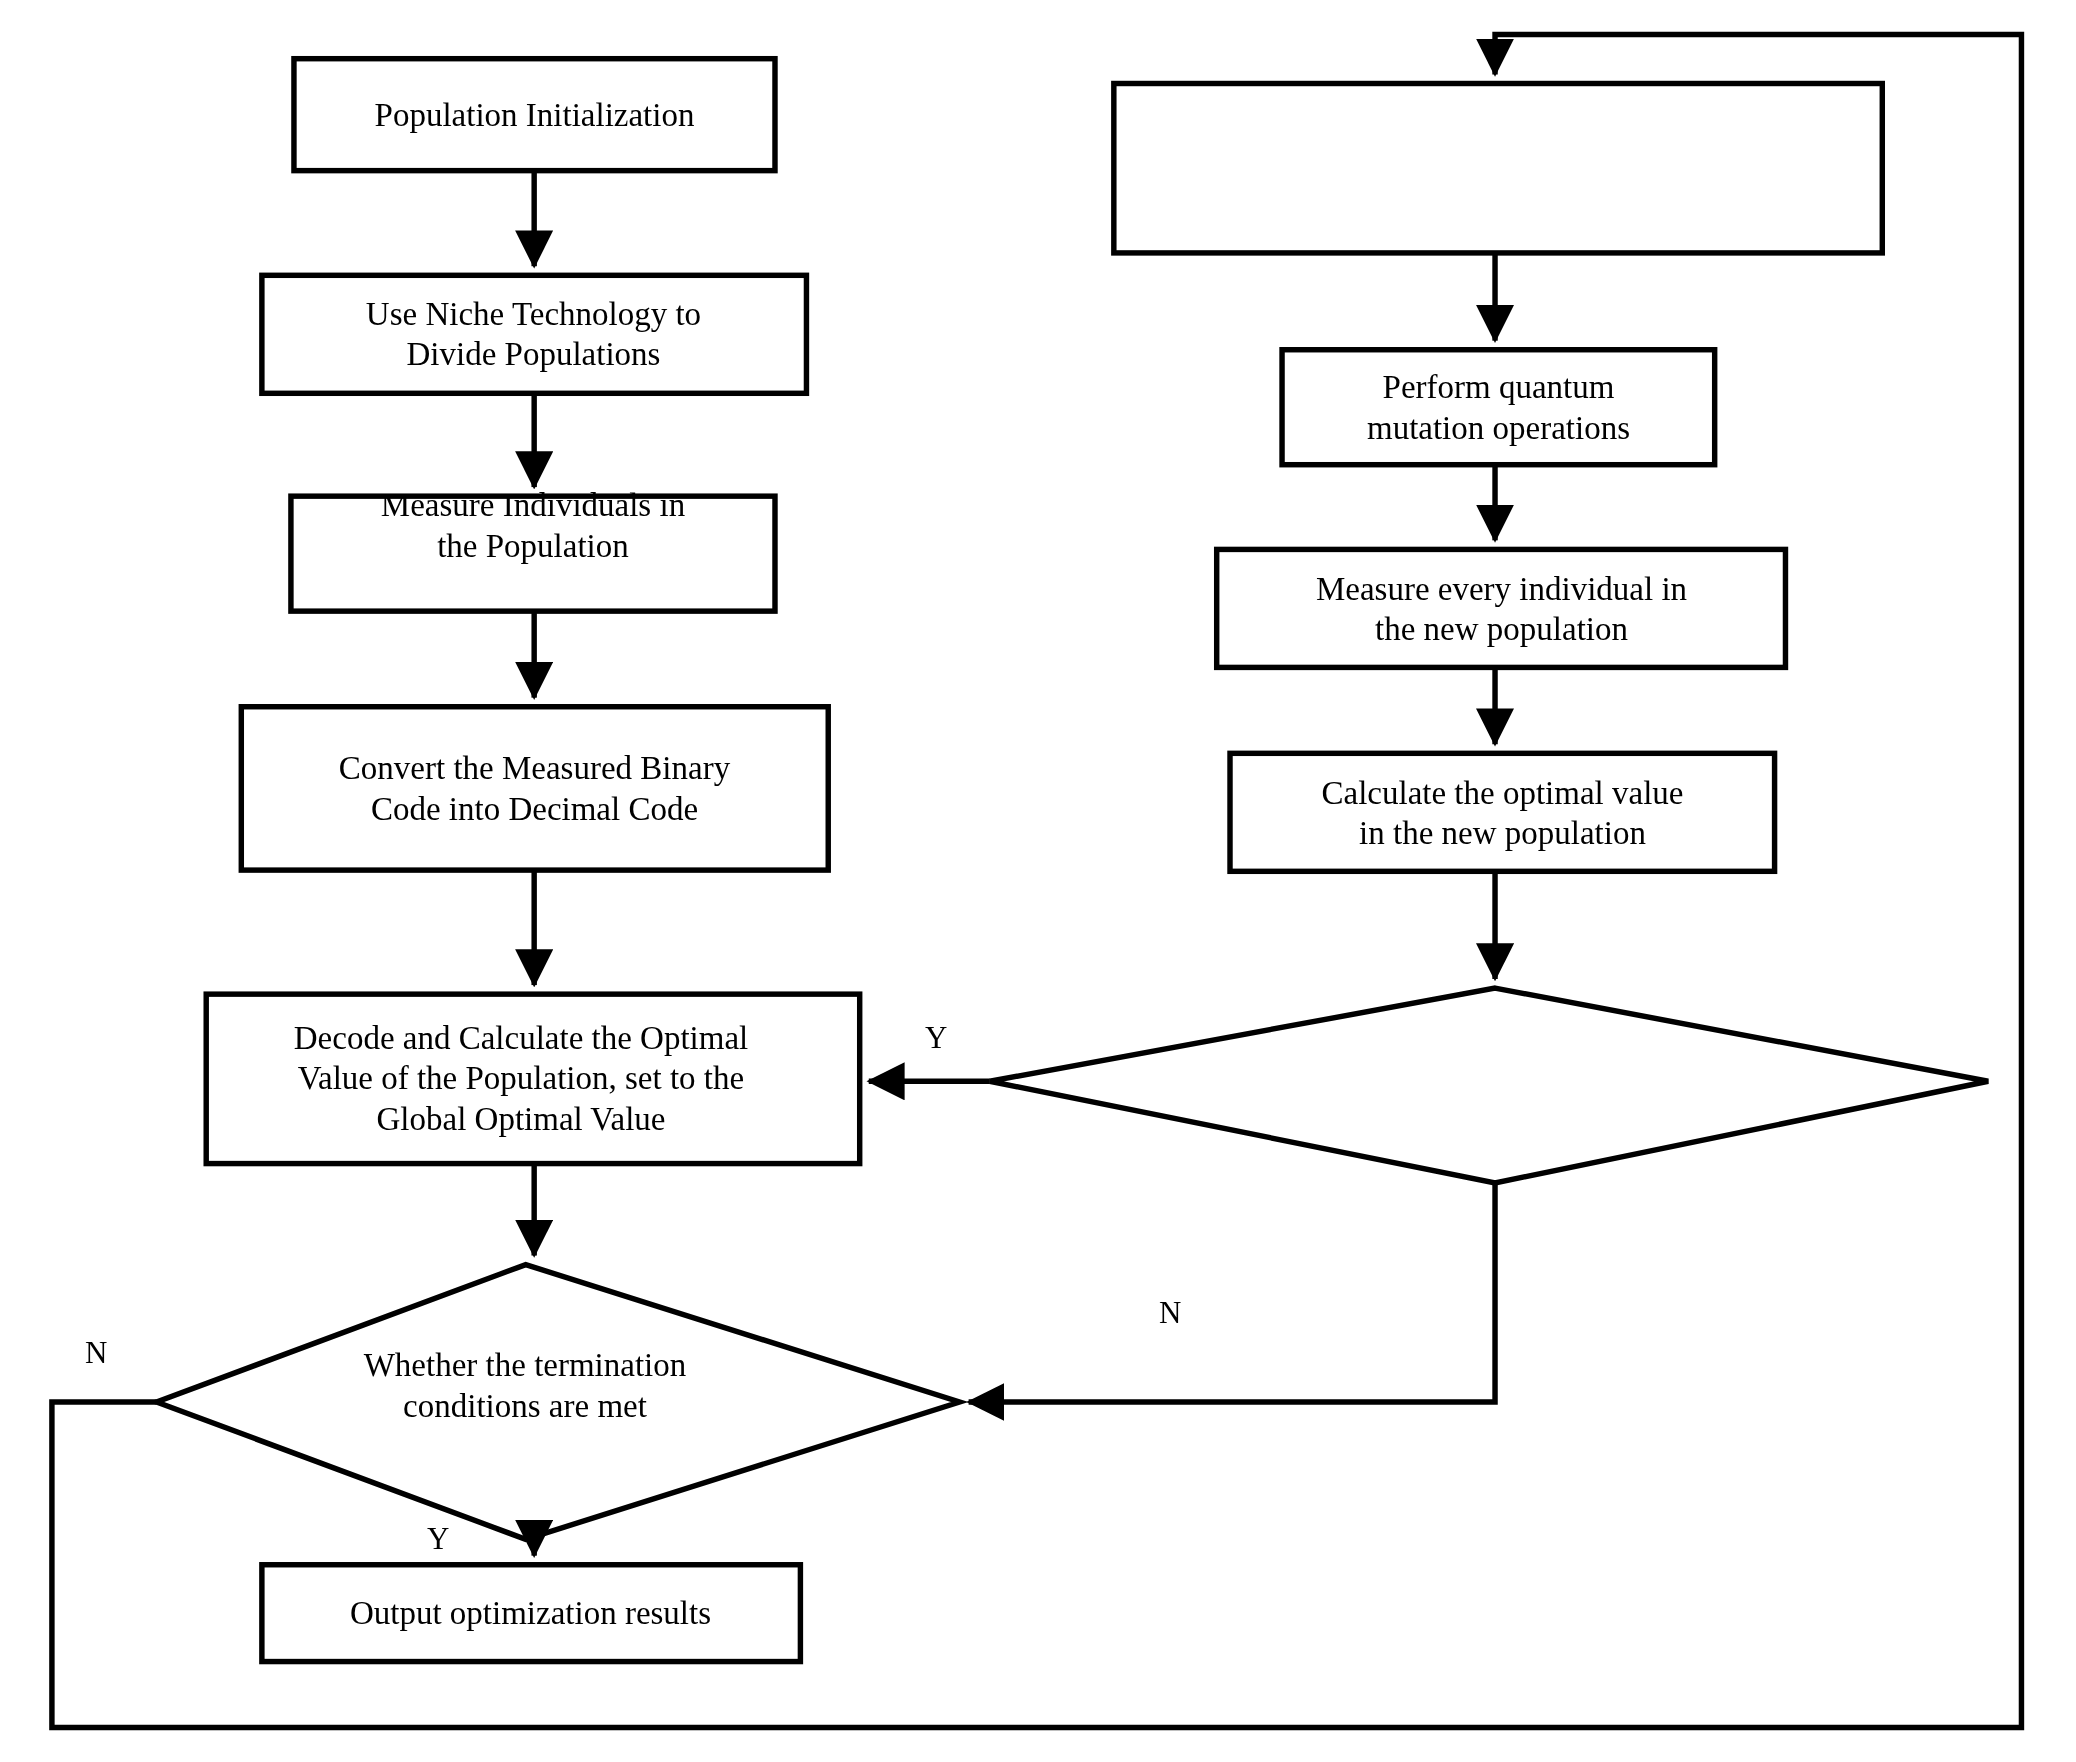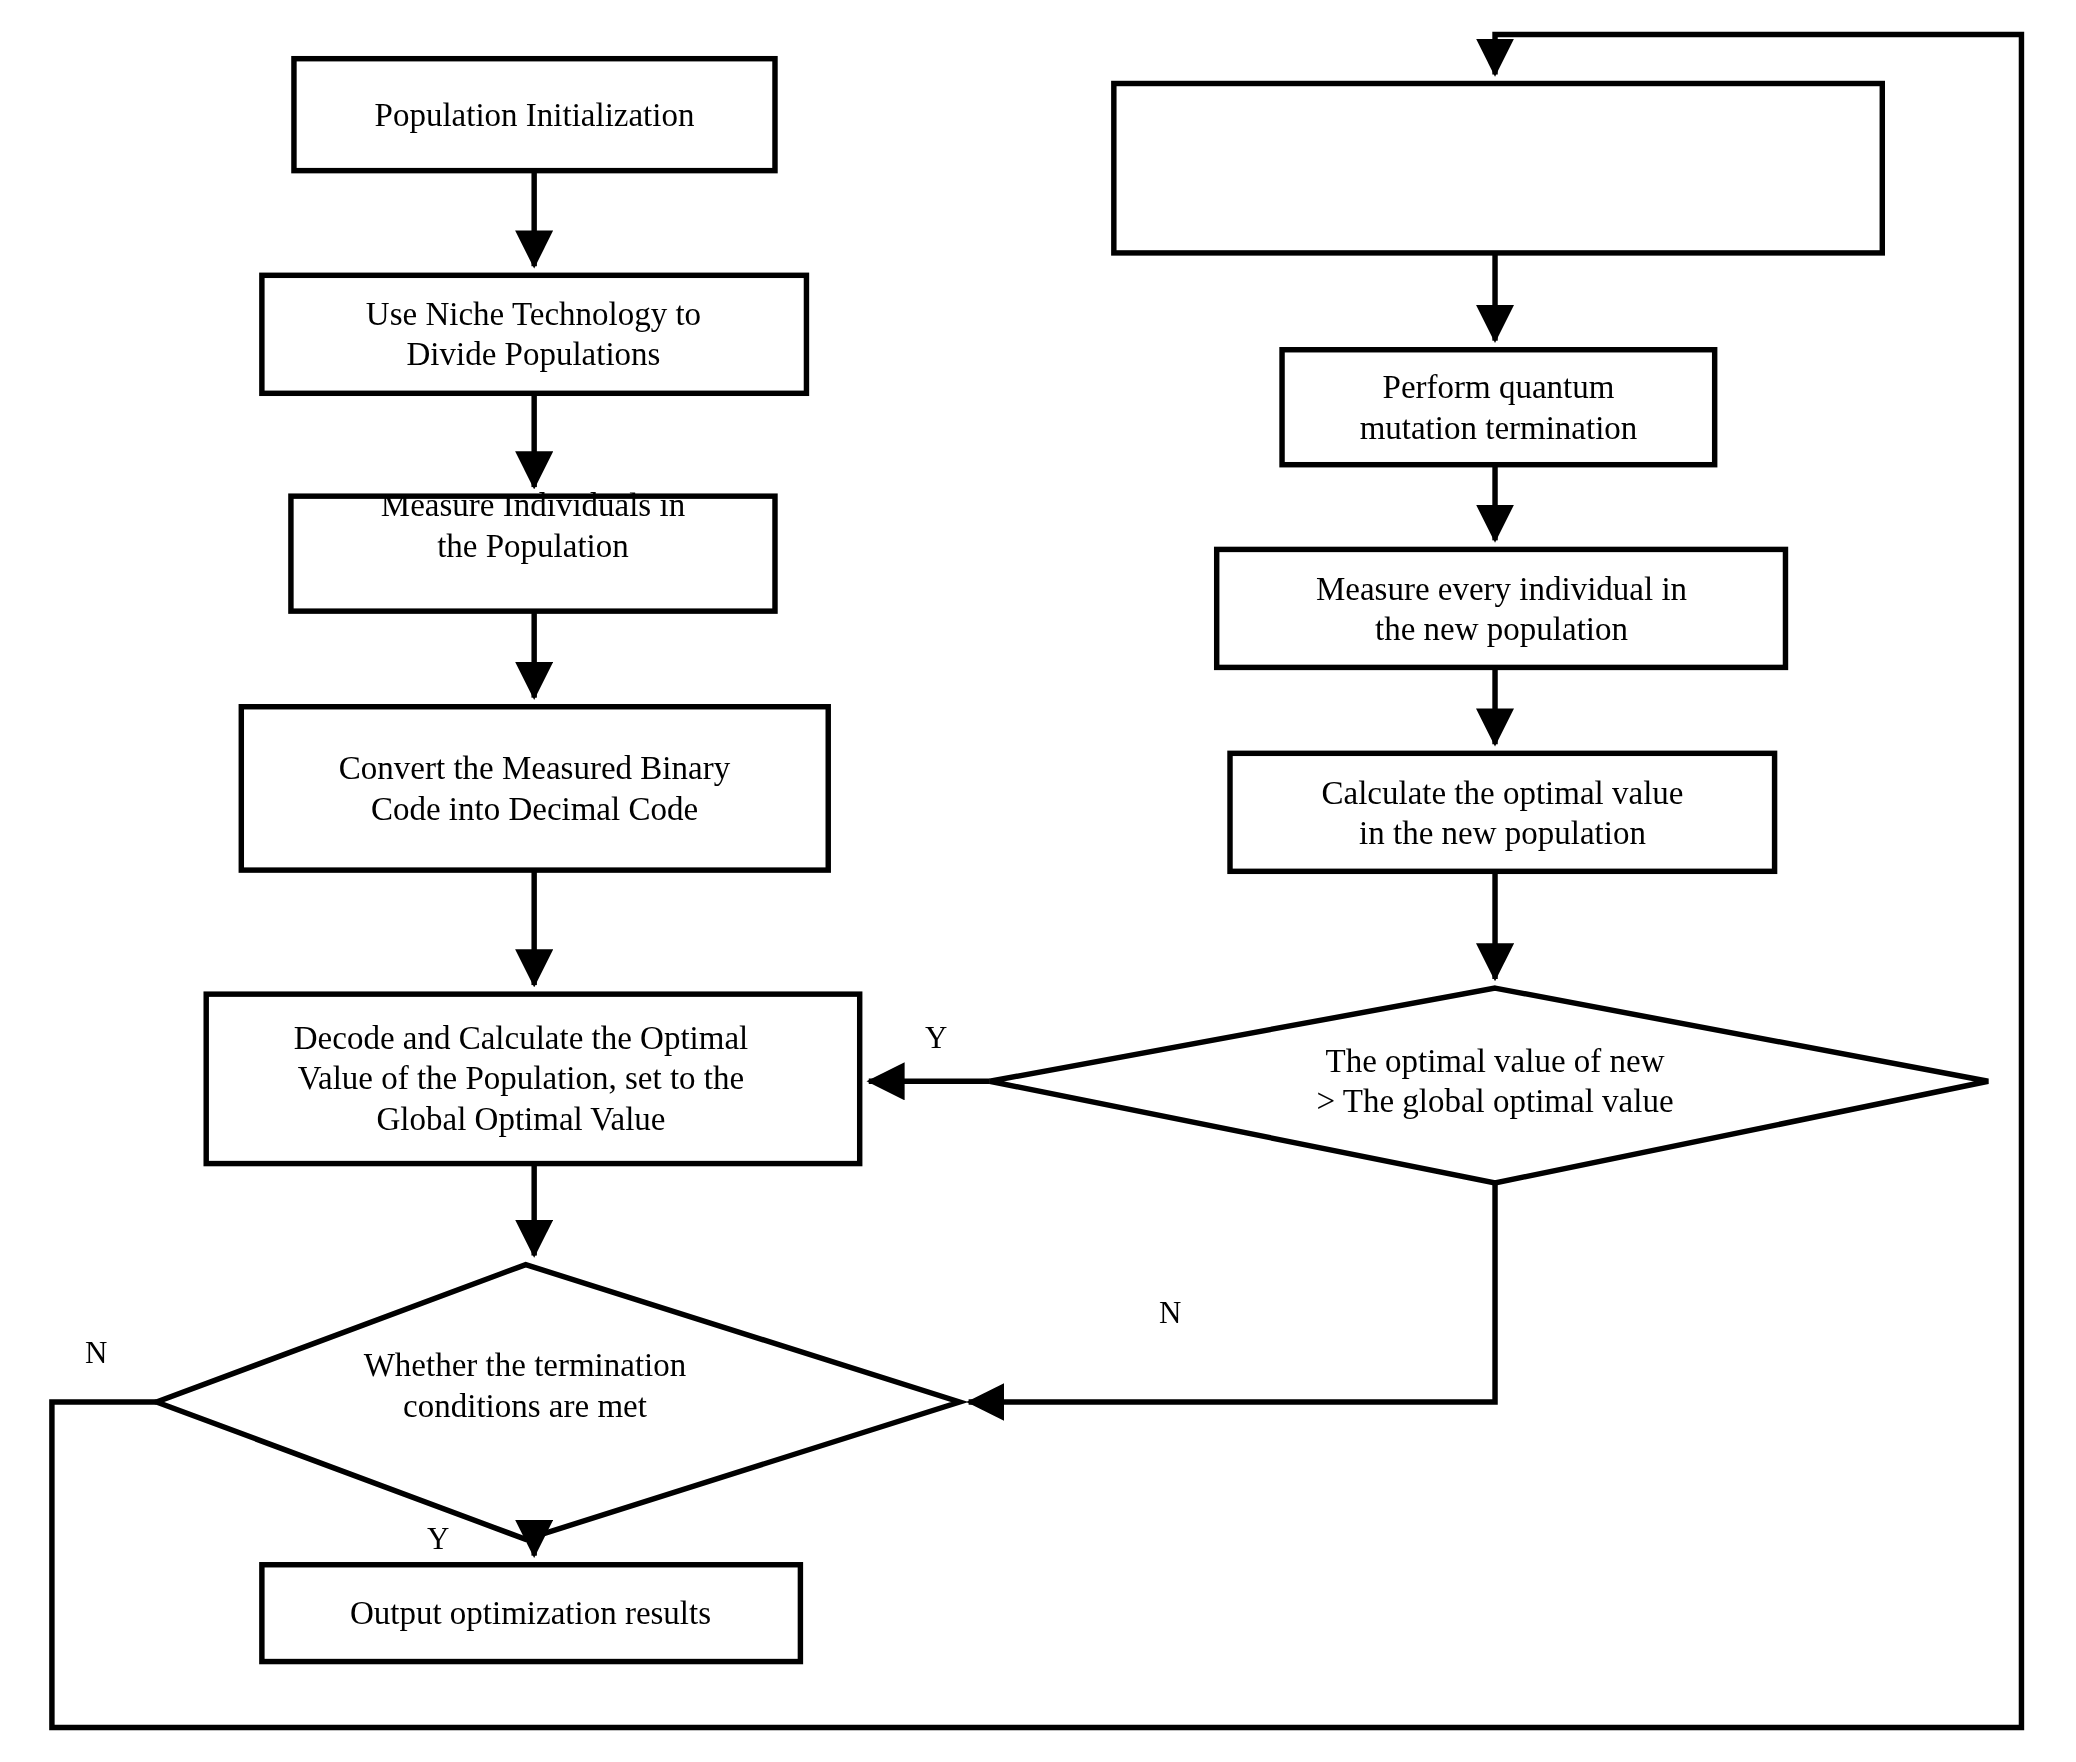--- a/index.html
+++ b/index.html
@@ -85,30 +85,28 @@
 Value of the Population, set to the
 Global Optimal Value</div>
 
   <div class="node-text diamond-label" style="left:283px;top:1322px;width:484px;height:127px;">Whether the termination
 conditions are met</div>
 
   <div class="node-text box-label" style="left:261px;top:1565px;width:539px;height:97px;">Output optimization results</div>
 
 
   <div class="node-text box-label" style="left:1282px;top:350px;width:433px;height:115px;">Perform quantum
-mutation termination</div>
+mutation operations</div>
 
   <div class="node-text box-label" style="left:1217px;top:550px;width:569px;height:118px;">Measure every individual in
 the new population</div>
 
   <div class="node-text box-label" style="left:1230px;top:754px;width:545px;height:118px;">Calculate the optimal value
 in the new population</div>
 
-  <div class="node-text diamond-label" style="left:1235px;top:1019px;width:520px;height:124px;">The optimal value of  new
-&gt; The global optimal value</div>
 
   <div class="edge-label" style="left:925px;top:1020px;">Y</div>
 
   <div class="edge-label" style="left:1159px;top:1295px;">N</div>
 
   <div class="edge-label" style="left:85px;top:1335px;">N</div>
 
   <div class="edge-label" style="left:427px;top:1521px;">Y</div>
 
 </div>

